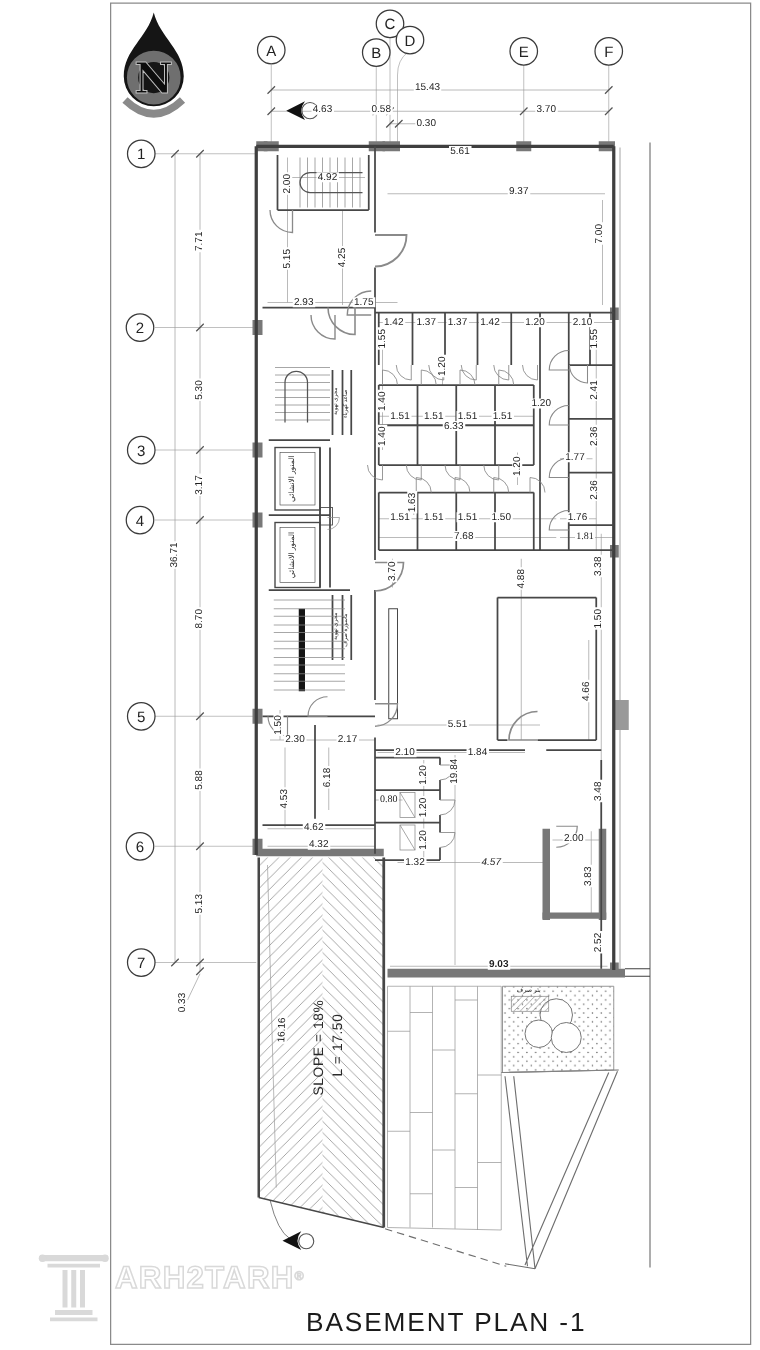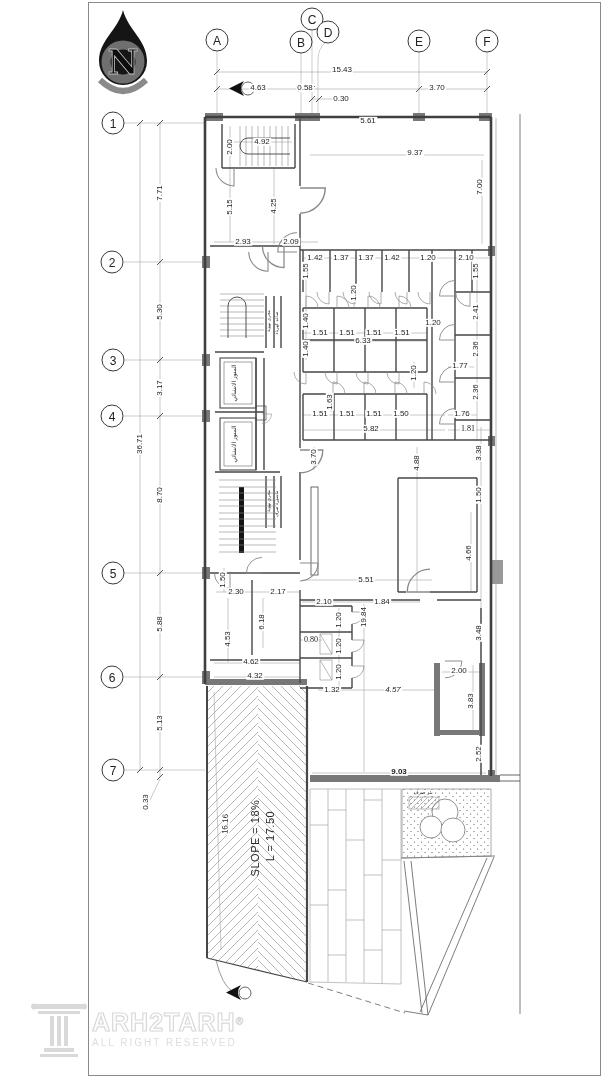--- a/index.html
+++ b/index.html
@@ -242,21 +242,20 @@
           <circle cx="54" cy="8.5" r="3"></circle>
         <rect x="20" y="18" width="4" height="30"></rect>
           <rect x="27" y="18" width="4" height="30"></rect>
           <rect x="34" y="18" width="4" height="30"></rect>
         <rect x="14" y="50" width="30" height="4"></rect>
           <rect x="10" y="56" width="38" height="3"></rect>
       </g>
     </svg>
     <div class="wm-text">
       <span class="wm-brand">ARH2TARH</span><span class="wm-reg">®</span>
-      <div class="wm-tag">ALL RIGHT RESERVED</div>
     </div>
   </div>
 
   <div id="annotations">
       <span class="bubble" style="left: 217px; top: 40px;">A</span>
       <span class="bubble" style="left: 301px; top: 42px;">B</span>
       <span class="bubble" style="left: 312px; top: 19px;">C</span>
       <span class="bubble" style="left: 328px; top: 32px;">D</span>
       <span class="bubble" style="left: 419px; top: 41px;">E</span>
       <span class="bubble" style="left: 487px; top: 41px;">F</span>
@@ -281,21 +280,21 @@
       <span class="dim" style="left: 160px; top: 624px; transform: translate(-50%, -50%) rotate(-90deg);">5.88</span>
       <span class="dim" style="left: 160px; top: 723px; transform: translate(-50%, -50%) rotate(-90deg);">5.13</span>
       <span class="dim" style="left: 146px; top: 802px; transform: translate(-50%, -50%) rotate(-90deg);">0.33</span>
       <span class="dim" style="left: 230px; top: 147px; transform: translate(-50%, -50%) rotate(-90deg);">2.00</span>
       <span class="dim" style="left: 262px; top: 142px;">4.92</span>
       <span class="dim" style="left: 395px; top: 153px; margin-left: 20px;">9.37</span>
       <span class="dim" style="left: 480px; top: 187px; transform: translate(-50%, -50%) rotate(-90deg);">7.00</span>
       <span class="dim" style="left: 230px; top: 207px; transform: translate(-50%, -50%) rotate(-90deg);">5.15</span>
       <span class="dim" style="left: 274px; top: 206px; transform: translate(-50%, -50%) rotate(-90deg);">4.25</span>
       <span class="dim" style="left: 243px; top: 242px;">2.93</span>
-      <span class="dim" style="left: 291px; top: 242px;">2.09</span>
+      <span class="dim" style="left: 291px; top: 242px;">1.75</span>
       <span class="dim" style="left: 315px; top: 258px;">1.42</span>
       <span class="dim" style="left: 341px; top: 258px;">1.37</span>
       <span class="dim" style="left: 366px; top: 258px;">1.37</span>
       <span class="dim" style="left: 392px; top: 258px;">1.42</span>
       <span class="dim" style="left: 428px; top: 258px;">1.20</span>
       <span class="dim" style="left: 466px; top: 258px;">2.10</span>
       <span class="dim" style="left: 306px; top: 271px; transform: translate(-50%, -50%) rotate(-90deg);">1.55</span>
       <span class="dim" style="left: 476px; top: 271px; transform: translate(-50%, -50%) rotate(-90deg);">1.55</span>
       <span class="dim" style="left: 354px; top: 293px; transform: translate(-50%, -50%) rotate(-90deg);">1.20</span>
       <span class="dim" style="left: 306px; top: 321px; transform: translate(-50%, -50%) rotate(-90deg);">1.40</span>
@@ -310,21 +309,21 @@
       <span class="dim" style="left: 476px; top: 349px; transform: translate(-50%, -50%) rotate(-90deg);">2.36</span>
       <span class="dim" style="left: 460px; top: 366px;">1.77</span>
       <span class="dim" style="left: 414px; top: 373px; transform: translate(-50%, -50%) rotate(-90deg);">1.20</span>
       <span class="dim" style="left: 476px; top: 392px; transform: translate(-50%, -50%) rotate(-90deg);">2.36</span>
       <span class="dim" style="left: 330px; top: 402px; transform: translate(-50%, -50%) rotate(-90deg);">1.63</span>
       <span class="dim" style="left: 320px; top: 414px;">1.51</span>
       <span class="dim" style="left: 347px; top: 414px;">1.51</span>
       <span class="dim" style="left: 374px; top: 414px;">1.51</span>
       <span class="dim" style="left: 401px; top: 414px;">1.50</span>
       <span class="dim" style="left: 462px; top: 414px;">1.76</span>
-      <span class="dim" style="left: 371px; top: 429px;">5.82</span>
+      <span class="dim" style="left: 371px; top: 429px;">7.68</span>
       <span class="dim" style="left: 468px; top: 429px; font-family: Liberation Serif, serif;">1.81</span>
       <span class="dim" style="left: 314px; top: 457px; transform: translate(-50%, -50%) rotate(-90deg);">3.70</span>
       <span class="dim" style="left: 417px; top: 463px; transform: translate(-50%, -50%) rotate(-90deg);">4.88</span>
       <span class="dim" style="left: 479px; top: 453px; transform: translate(-50%, -50%) rotate(-90deg);">3.38</span>
       <span class="dim" style="left: 479px; top: 495px; transform: translate(-50%, -50%) rotate(-90deg);">1.50</span>
       <span class="dim" style="left: 469px; top: 553px; transform: translate(-50%, -50%) rotate(-90deg);">4.66</span>
       <span class="dim" style="left: 366px; top: 580px;">5.51</span>
       <span class="dim" style="left: 223px; top: 580px; transform: translate(-50%, -50%) rotate(-90deg);">1.50</span>
       <span class="dim" style="left: 236px; top: 592px;">2.30</span>
       <span class="dim" style="left: 278px; top: 592px;">2.17</span>
@@ -351,13 +350,14 @@
       <span class="plabel" style="left: 271px; top: 836px; transform: translate(-50%, -50%) rotate(-90deg); font-size: 11px;">L = 17.50</span>
       <span class="plabel" style="left: 234px; top: 383px; transform: translate(-50%, -50%) rotate(-90deg); font-size: 6px;">المنور الانشائي</span>
       <span class="plabel" style="left: 234px; top: 444px; transform: translate(-50%, -50%) rotate(-90deg); font-size: 6px;">المنور الانشائي</span>
       <span class="plabel" style="left: 269px; top: 321px; transform: translate(-50%, -50%) rotate(-90deg); font-size: 4.5px;">مجرى تهوية</span>
       <span class="plabel" style="left: 277px; top: 323px; transform: translate(-50%, -50%) rotate(-90deg); font-size: 4.5px;">صاعد كهرباء</span>
       <span class="plabel" style="left: 269px; top: 501px; transform: translate(-50%, -50%) rotate(-90deg); font-size: 4.5px;">مجرى تهوية</span>
       <span class="plabel" style="left: 277px; top: 504px; transform: translate(-50%, -50%) rotate(-90deg); font-size: 4.5px;">ماسورة صرف</span>
       <span class="plabel" style="left: 423px; top: 793px; font-size: 5px;">بئر صرف</span>
     </div>
 
+  <div class="title">BASEMENT PLAN -1</div>
 </div>
 
 </body></html>

